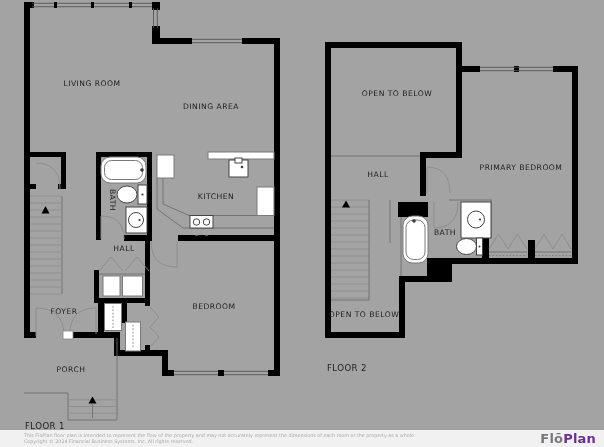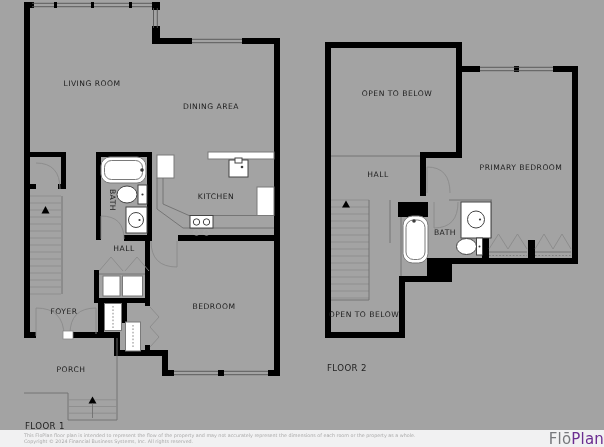--- a/index.html
+++ b/index.html
@@ -13,21 +13,21 @@
   .fix{stroke:#7a7a7a;stroke-width:1;fill:#fff;}
   .fixd{stroke:#444;stroke-width:1;fill:#fff;}
   .dash{stroke:#7a7a7a;stroke-width:0.9;fill:none;stroke-dasharray:1.6 1.8;}
   .winline{stroke:#555;stroke-width:0.9;fill:none;}
   .arc{stroke:#8a8a8a;stroke-width:0.9;fill:none;}
   .tread{stroke:#8a8a8a;stroke-width:0.8;fill:none;}
   .dot{fill:#3c3c3c;stroke:none;}
   .footer{position:absolute;left:0;top:430px;width:604px;height:17px;background:#f1f1f2;
           display:flex;align-items:center;justify-content:space-between;}
   .legal{padding-left:24px;color:#a9a9a9;font-size:4.8px;line-height:1.2;}
-  .logo{font-size:15px;font-weight:400;letter-spacing:0.2px;}
+  .logo{padding-right:8px;font-size:13px;font-weight:700;letter-spacing:0.2px;}
   .logo .flo{color:#77787b;}
   .logo .plan{color:#6b2d90;}
 </style>
 </head>
 <body>
 
 <div class="canvas">
 <svg width="604" height="430" viewBox="0 0 604 430">
 
   <g>

